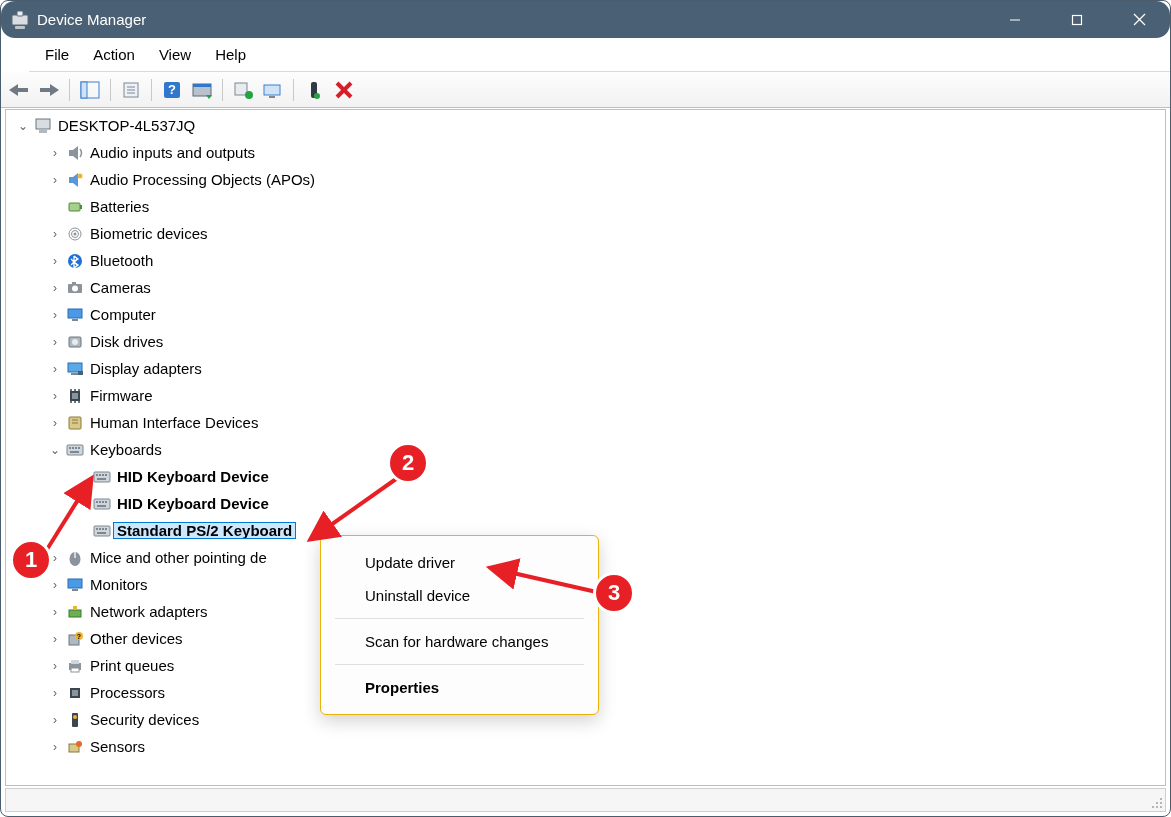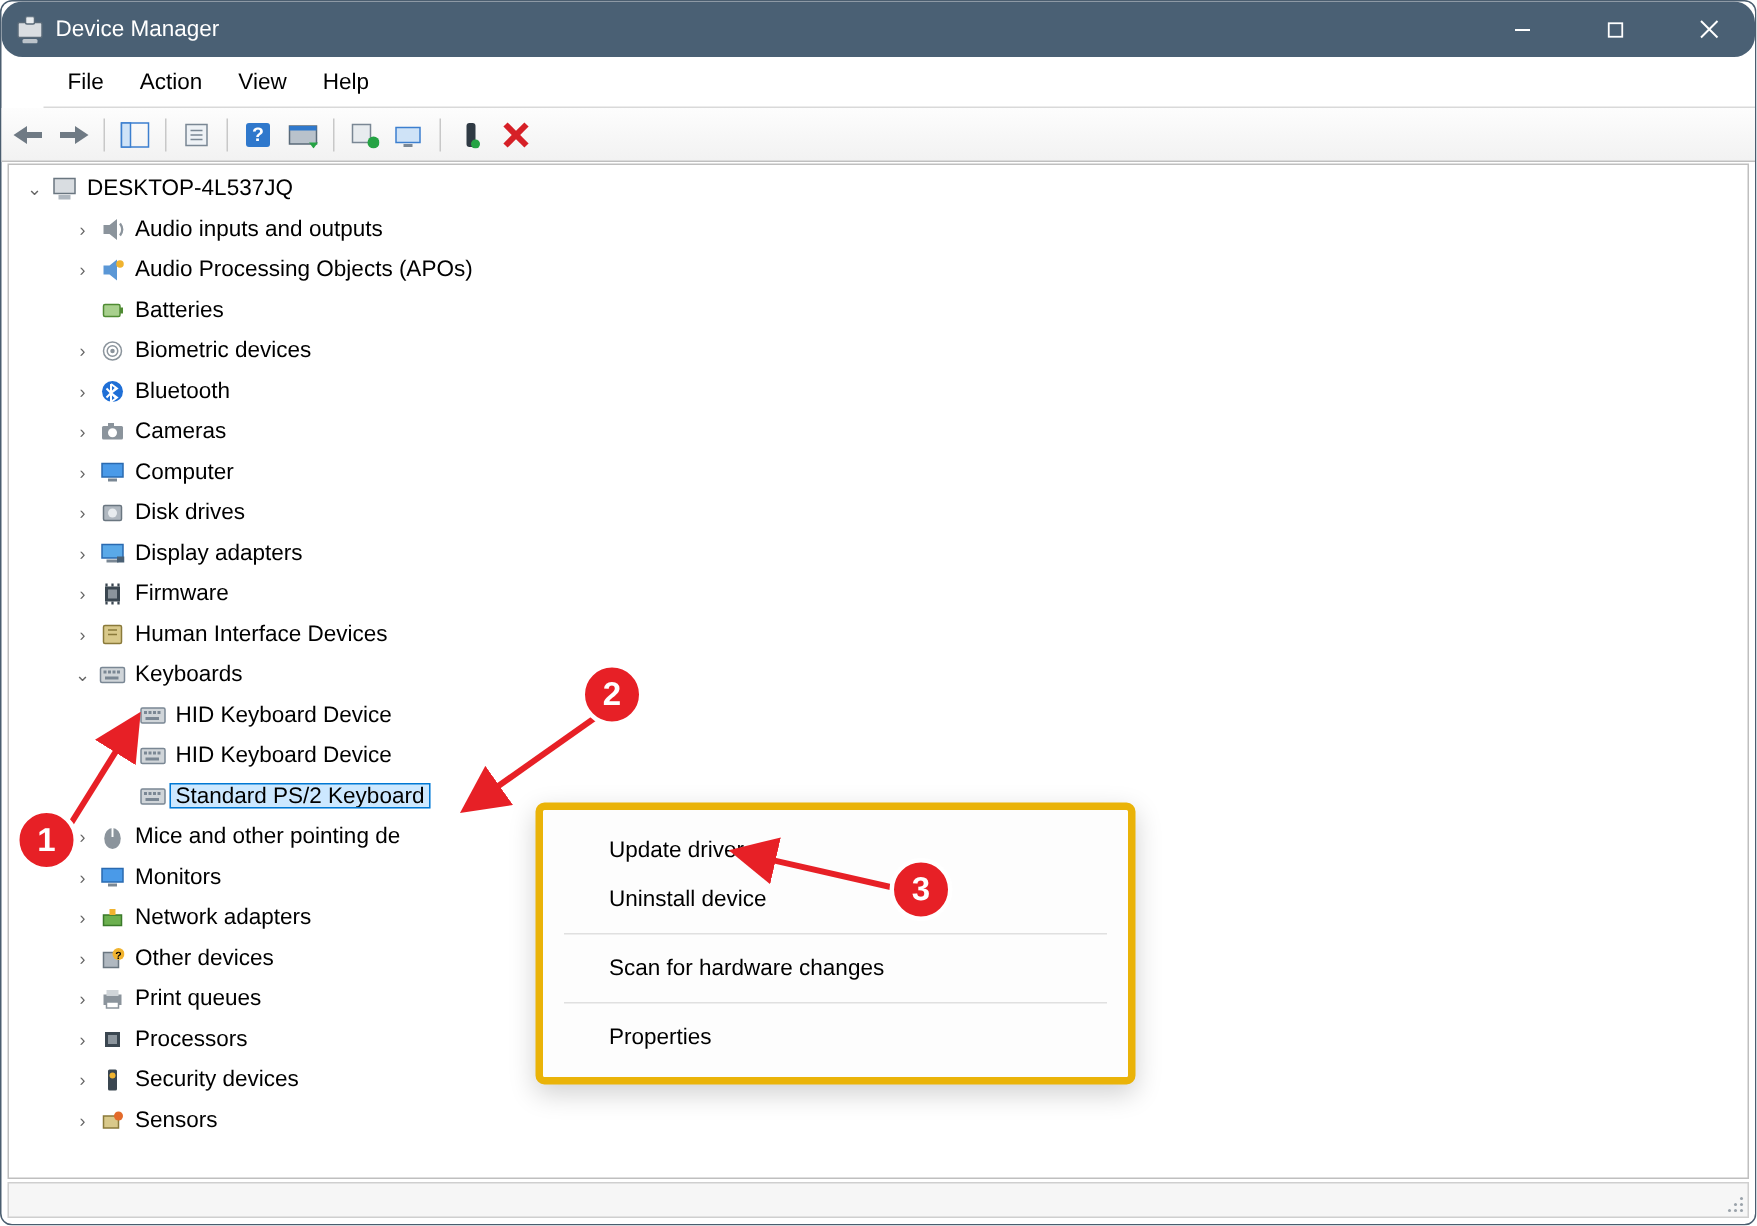--- a/index.html
+++ b/index.html
@@ -14,28 +14,28 @@
   .toolbar { height:36px; border-bottom:1px solid #bfbfbf; background:#fbfbfb;
              background-image: linear-gradient(#fdfdfd,#f2f2f2);
              display:flex; align-items:center; padding:0 4px; gap:2px; }
   .toolbar .tb { width:28px; height:28px; display:flex; align-items:center; justify-content:center; border-radius:2px; }
   .toolbar .sep { width:1px; height:22px; background:#c8c8c8; margin:0 4px; }
   .content-wrap { position:absolute; top:108px; left:4px; right:4px; bottom:30px; border:1px solid #bfbfbf; background:#fff; overflow:hidden; }
   .tree { position:absolute; inset:0; overflow-y:scroll; padding:2px 0; }
   .node { display:flex; align-items:center; height:27px; font-size:15px; color:#000; white-space:nowrap; }
   .node.root { padding-left:8px; }
   .node.cat  { padding-left:40px; }
-  .node.dev  { padding-left:85px; }
+  .node.dev  { padding-left:85px;font-weight:bold; }
   .node .caret { width:18px; display:flex; align-items:center; justify-content:center; color:#666; font-size:12px; }
   .node .ic   { width:22px; display:flex; align-items:center; justify-content:center; }
   .node .lbl  { padding-left:4px; }
   .node.sel .lbl { background:#cce8ff; outline:1px solid #0078d4; outline-offset:-1px; padding:0 4px;text-align:right; }
-  .ctx { position:absolute; left:319px; top:534px; width:400px; background:#fdfdfd; border:5px solid #eab308; border-radius:6px; box-shadow:0 6px 18px rgba(0,0,0,.18); padding:10px 0; z-index:50;margin-left:37px; }
+  .ctx { position:absolute; left:319px; top:534px; width:279px; background:#fdfdfd; border:1px solid #eab308; border-radius:6px; box-shadow:0 6px 18px rgba(0,0,0,.18); padding:10px 0; z-index:50; }
   .ctx .mi { padding:8px 44px; font-size:15px; }
-  .ctx .mi.bold { font-weight:400; }
+  .ctx .mi.bold { font-weight:700; }
   .ctx .div { height:1px; background:#e0e0e0; margin:6px 14px; }
   .statusbar { position:absolute; left:4px; right:4px; bottom:4px; height:24px; border:1px solid #cfcfcf; background:#f6f6f6; }
   .statusbar .grip { position:absolute; right:2px; bottom:2px; width:14px; height:14px; display:flex; }
   
   .anno { position:absolute; z-index:100; }
   .badge { width:42px; height:42px; border-radius:50%; background:#e72026; border:3px solid #fff; color:#fff; font-weight:700; font-size:22px; display:flex; align-items:center; justify-content:center; }
   .arrow-svg { position:absolute; overflow:visible; z-index:90; }
   
   .tree::-webkit-scrollbar { width:17px; }
   .tree::-webkit-scrollbar-track { background:#f0f0f0; }

